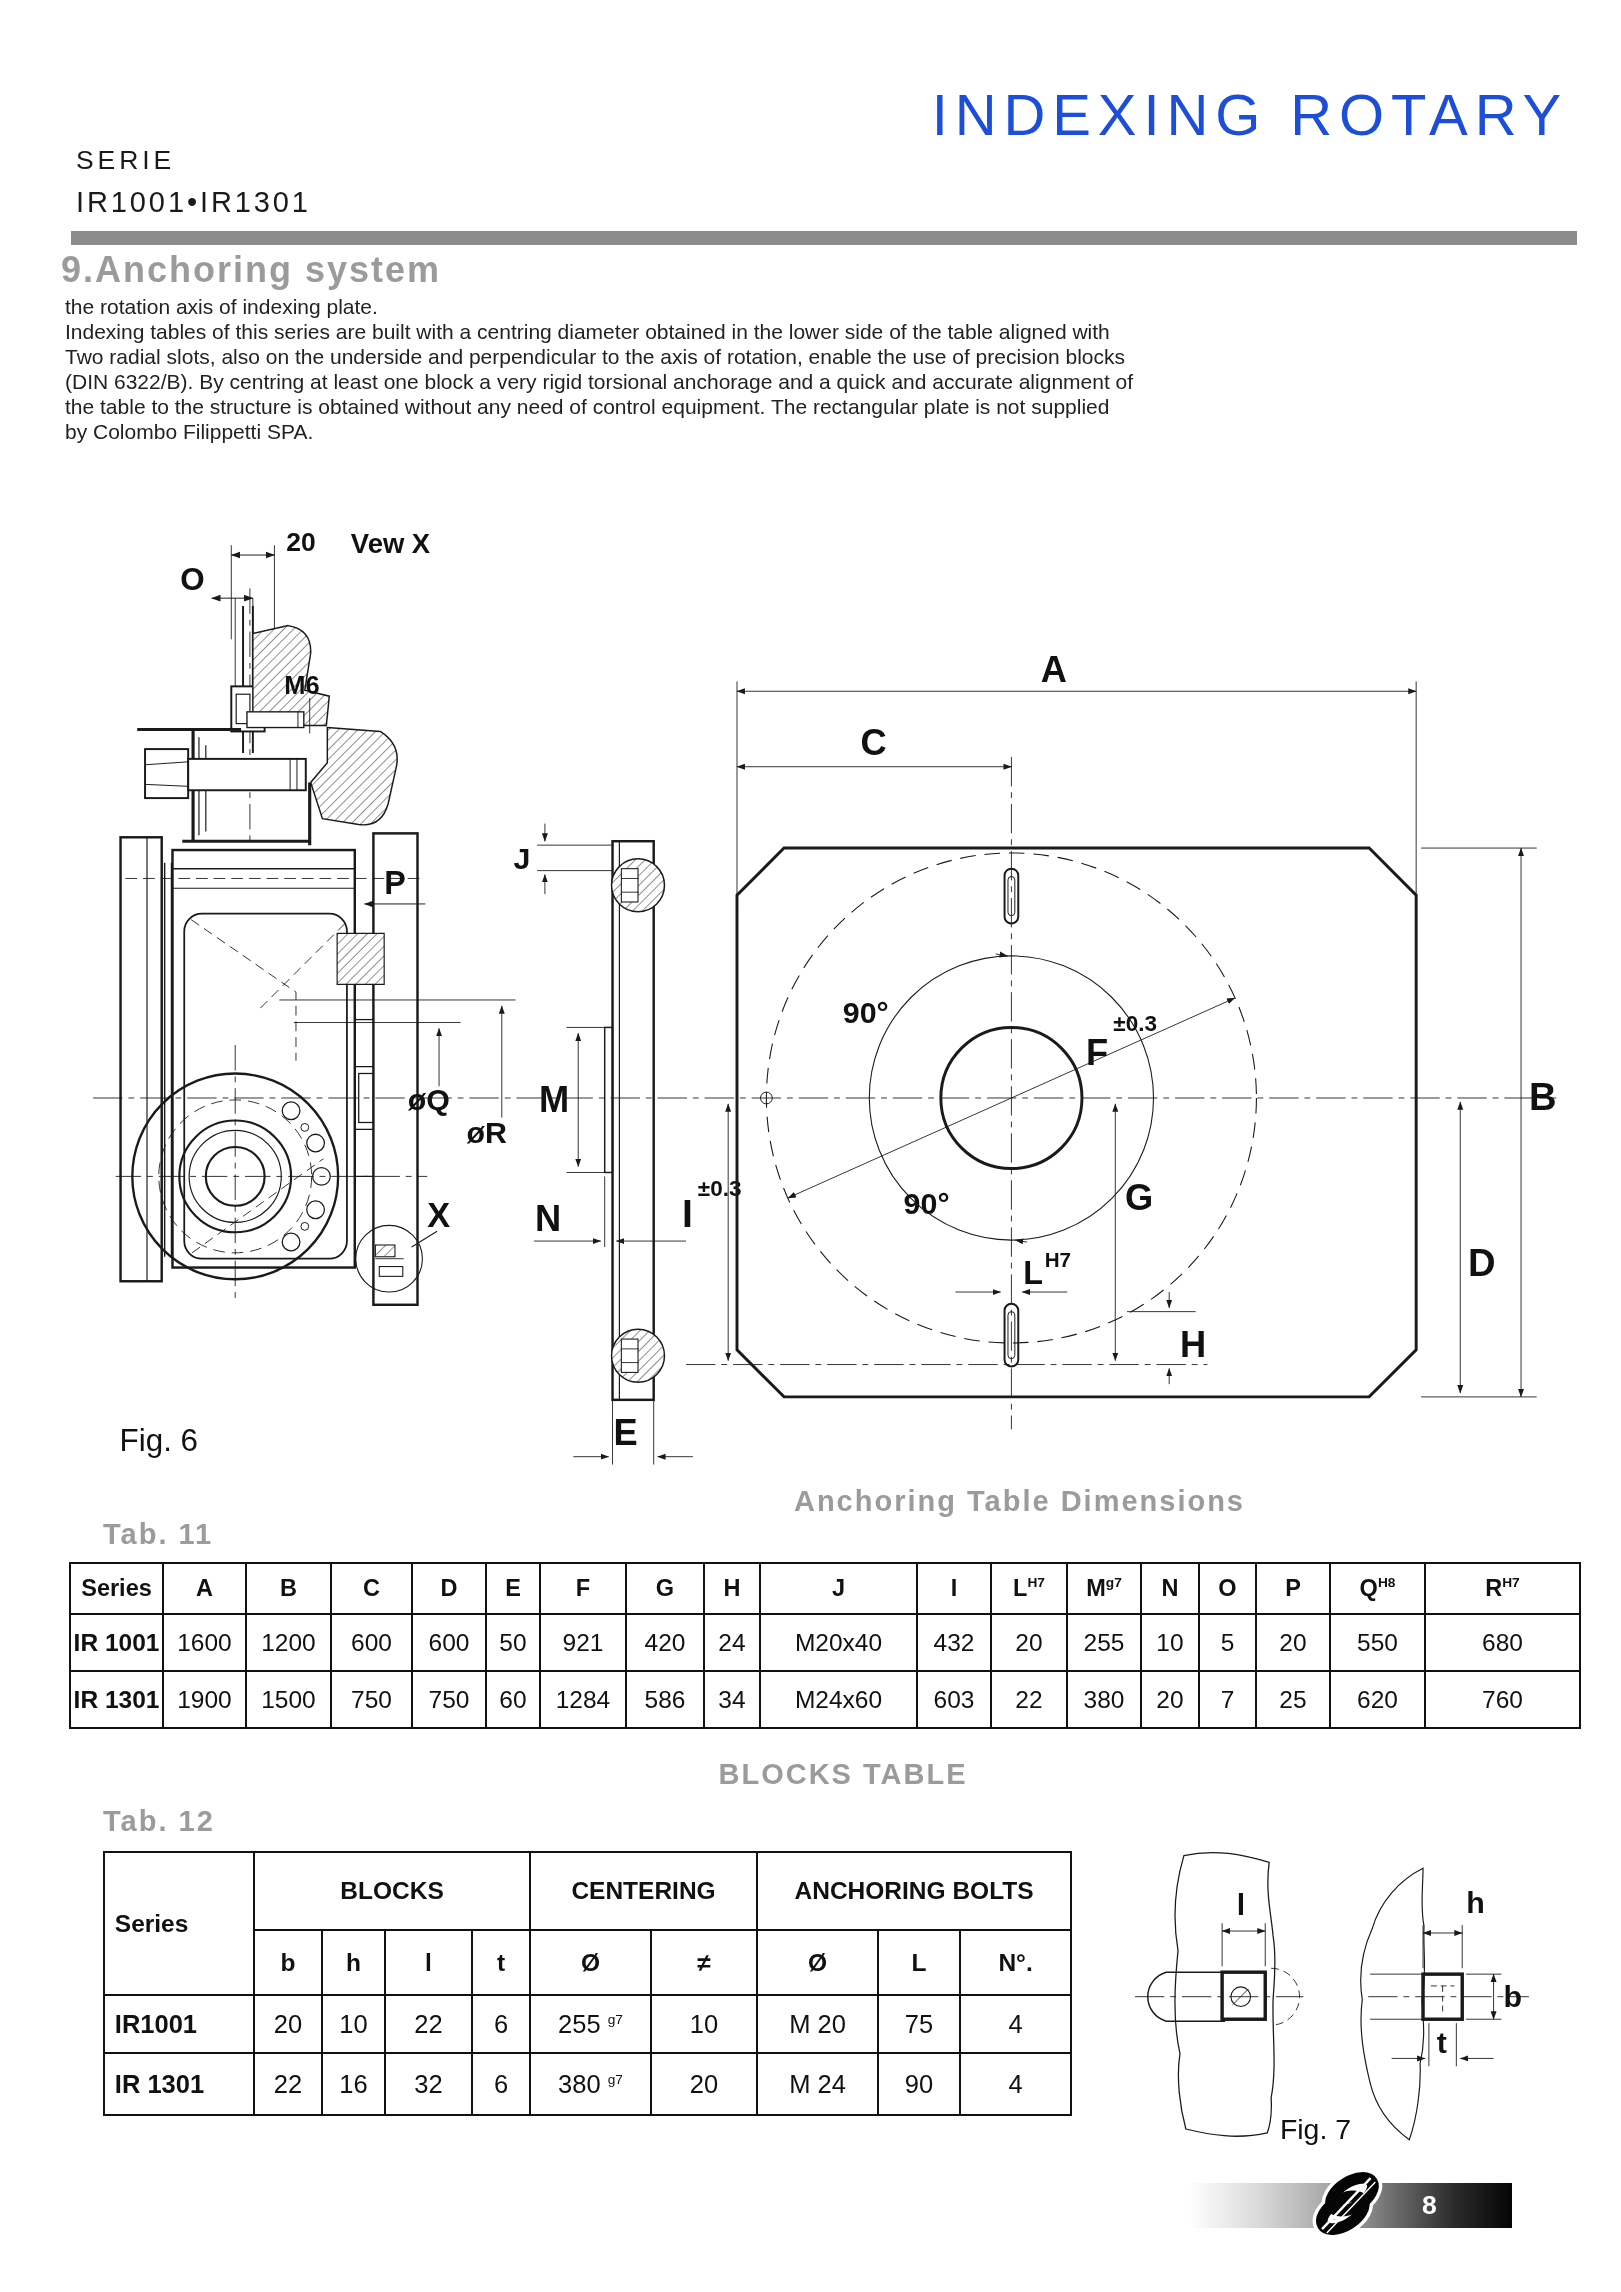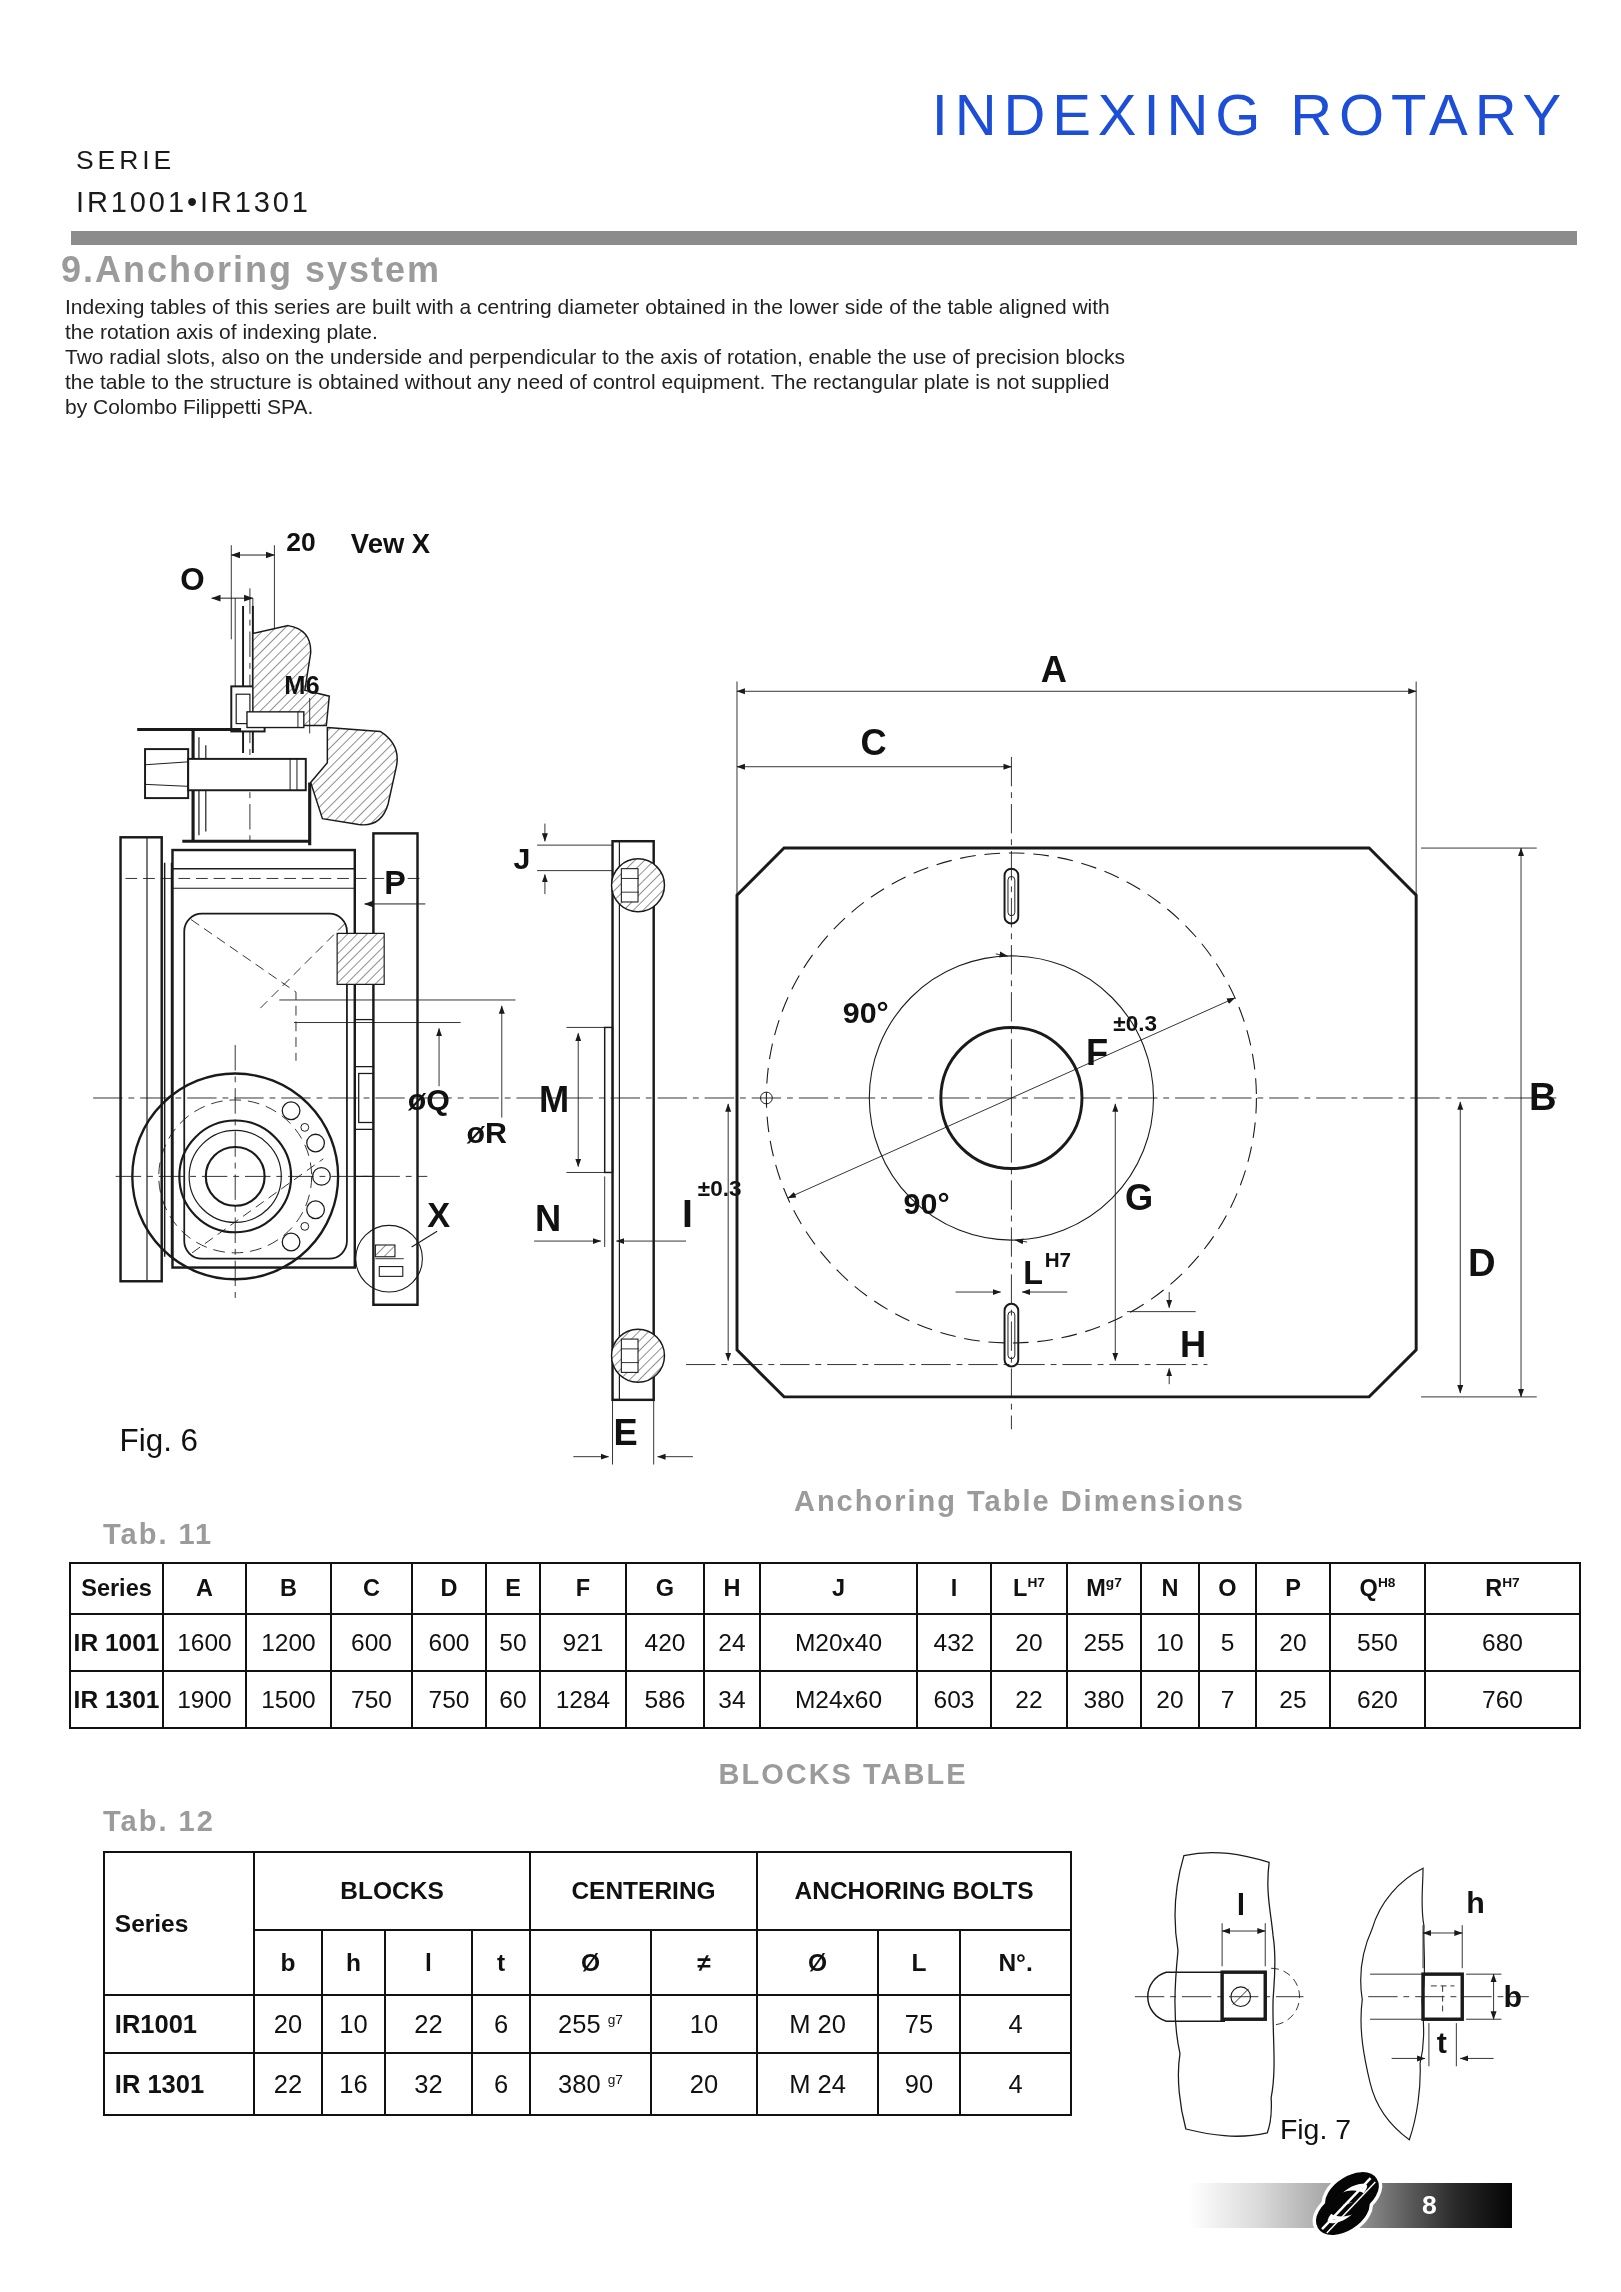--- a/index.html
+++ b/index.html
@@ -52,23 +52,24 @@
 
   <div class="abs serie-label">SERIE</div>
   <div class="abs series-value">IR1001•IR1301</div>
   <div class="abs doc-title">
     <div>INDEXING ROTARY</div>
   </div>
   <div class="abs header-rule"></div>
 
   <div class="abs section-title">9.Anchoring system</div>
   <div class="abs body-par">
+    <div>the rotation axis of indexing plate.</div>
     <div>Indexing tables of this series are built with a centring diameter obtained in the lower side of the table aligned with</div>
-    <div>the rotation axis of indexing plate.</div>
     <div>Two radial slots, also on the underside and perpendicular to the axis of rotation, enable the use of precision blocks</div>
+    <div>(DIN 6322/B). By centring at least one block a very rigid torsional anchorage and a quick and accurate alignment of</div>
     <div>the table to the structure is obtained without any need of control equipment. The rectangular plate is not supplied</div>
     <div>by Colombo Filippetti SPA.</div>
   </div>
 
   <svg class="abs fig-layer" width="1621" height="2293" viewBox="0 0 1654 2339">
     <defs>
       <marker id="ar" viewBox="0 0 10 10" refX="9" refY="5" markerWidth="10" markerHeight="10" orient="auto-start-reverse">
         <path d="M0,1.6 L9.5,5 L0,8.4 Z" fill="#1a1a1a"></path>
       </marker>
       <pattern id="ht" width="7" height="7" patternUnits="userSpaceOnUse" patternTransform="rotate(45)">

